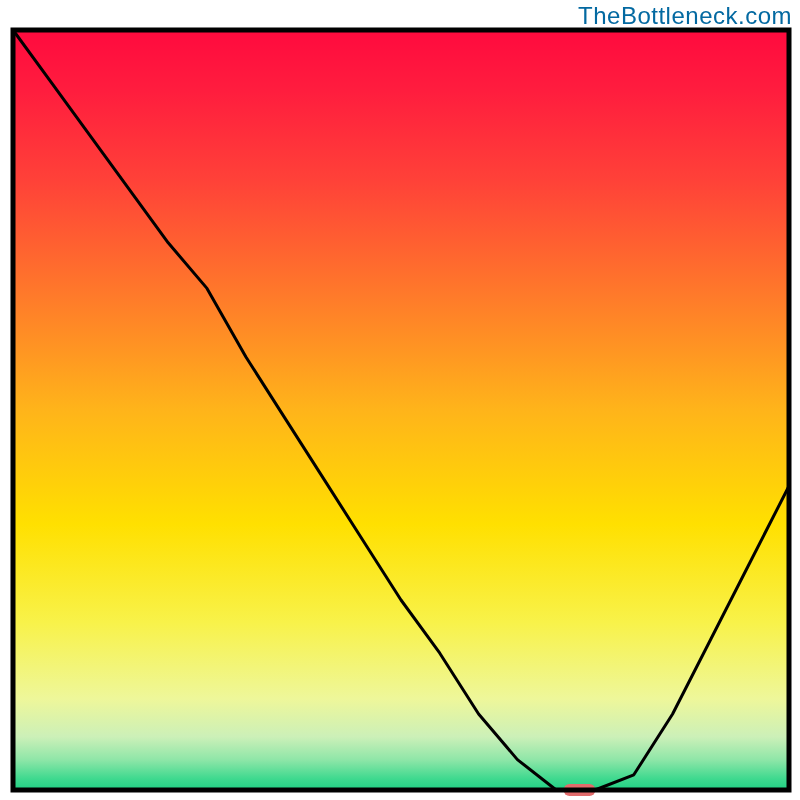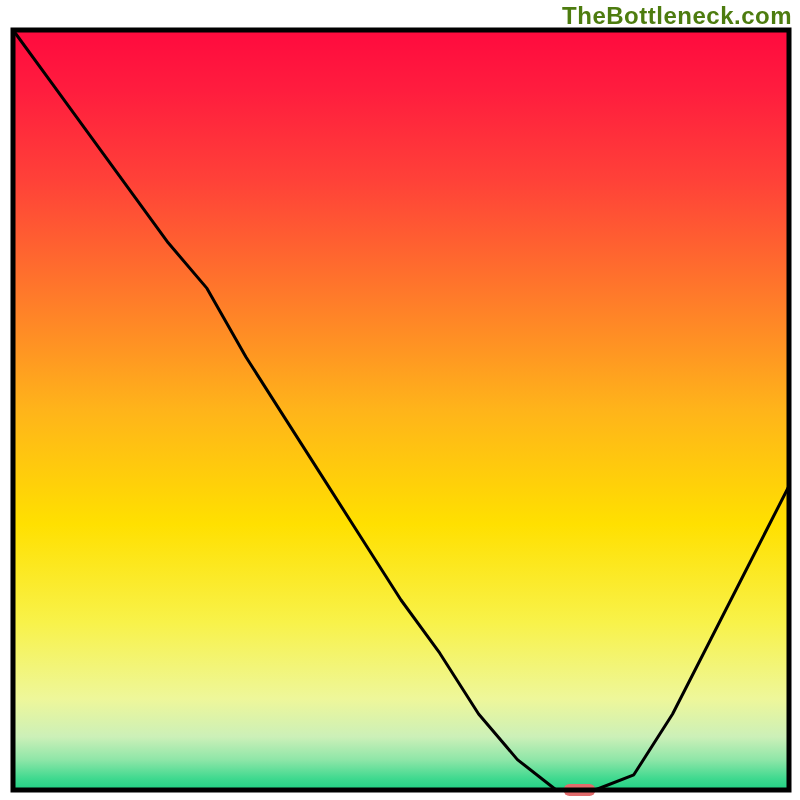--- a/index.html
+++ b/index.html
@@ -13,22 +13,22 @@
   .container {
     position: relative;
     width: 800px;
     height: 800px;
   }
   .watermark {
     position: absolute;
     top: 2px;
     right: 8px;
     font-size: 24px;
-    font-weight: bold;
-    color: #4d7c0f;
+    font-weight: normal;
+    color: #0369a1;
     letter-spacing: 0.5px;
     z-index: 10;
   }
   svg.chart {
     position: absolute;
     left: 0;
     top: 0;
     width: 800px;
     height: 800px;
   }

